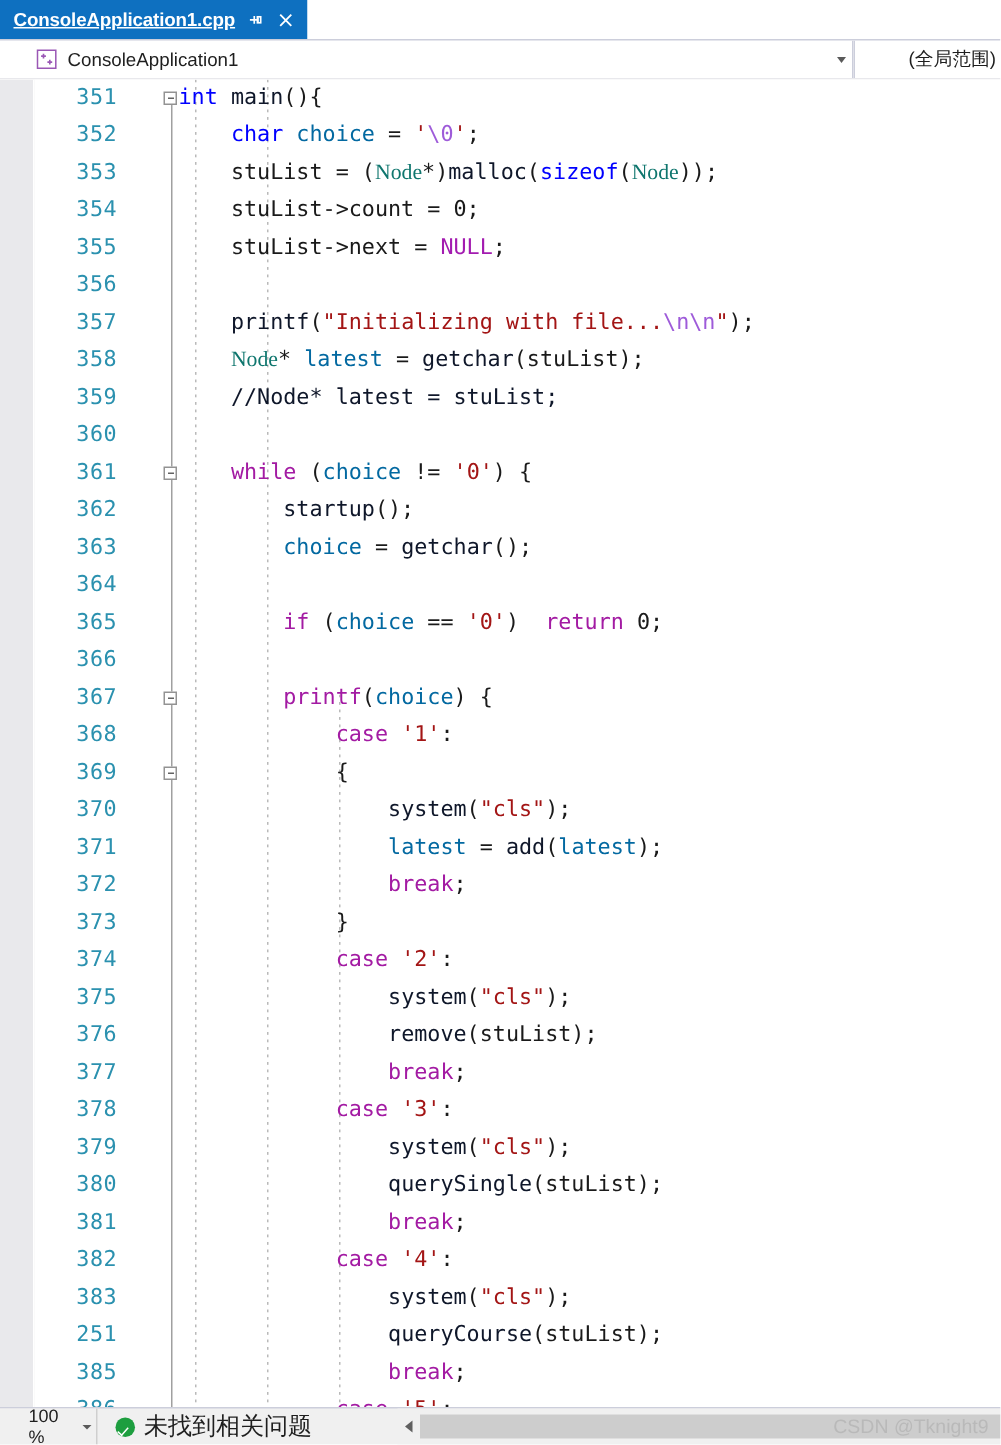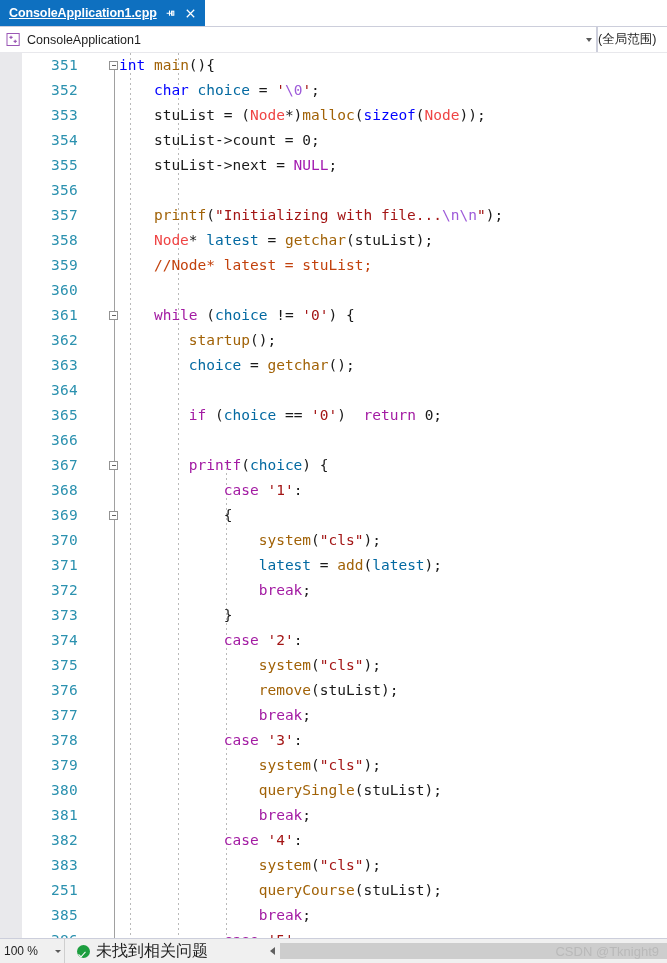--- a/index.html
+++ b/index.html
@@ -72,27 +72,27 @@
     align-items: center;
     height: 100%;
     border: 1px solid #cccedb;
     border-top: none;
     border-bottom: none;
     box-sizing: border-box;
     background: #ffffff;
   }
   .nav-combo.left {
     flex: 1 1 auto;
-    padding-left: 6px;
+    padding-left: 24px;
     border-left: none;
   }
   .nav-combo.right {
     flex: 0 0 auto;
-    width: 70px;
-    justify-content: flex-start;
+    width: 98px;
+    justify-content: flex-end;
     padding-right: 3px;
     border-right: none;
   }
   .cpp-icon {
     width: 15px; height: 15px;
     flex: 0 0 auto;
     margin-right: 6px;
     position: relative;
   }
   .nav-label {
@@ -194,26 +194,26 @@
     content: "";
     position: absolute;
     left: 1.5px; top: 3px;
     width: 4px; height: 1px;
     background: #636363;
   }
 
   
   .k   { color: #a31ba3; }        
   .kt  { color: #0000ff; }        
-  .ty  { color: #ef4444; }        
-  .fn  { color: #a16207; }        
+  .ty  { color: #0f766e; font-family: Liberation Serif, serif; }        
+  .fn  { color: #0f172a; }        
   .var { color: #0369a1; }        
   .str { color: #a31515; }        
   .esc { color: #9e5bd9; }        
-  .cm  { color: #c2410c; }        
+  .cm  { color: #0f172a; }        
   .mac { color: #a31bb0; }        
   .p   { color: #1a1a1a; }        
   .n   { color: #1a1a1a; }        
 
   
   .statusbar {
     height: 24px;
     flex: 0 0 auto;
     background: #f0f0f0;
     border-top: 1px solid #cccedb;
@@ -221,21 +221,21 @@
     align-items: stretch;
     font-size: 12px;
     position: relative;
   }
   .zoom-combo {
     width: 65px;
     display: flex;
     align-items: center;
     border-right: 1px solid #cfcfcf;
     background: #f0f0f0;
-    padding-left: 4px;
+    padding-left: 19px;
     box-sizing: border-box;
   }
   .zoom-val { color: #1e1e1e; font-size: 12px; flex: 1 1 auto; }
   .zoom-arrow {
     width: 12px; display:flex; align-items:center; justify-content:center;
   }
   .zoom-arrow::after {
     content:"";
     width:0;height:0;
     border-left:3px solid transparent;

